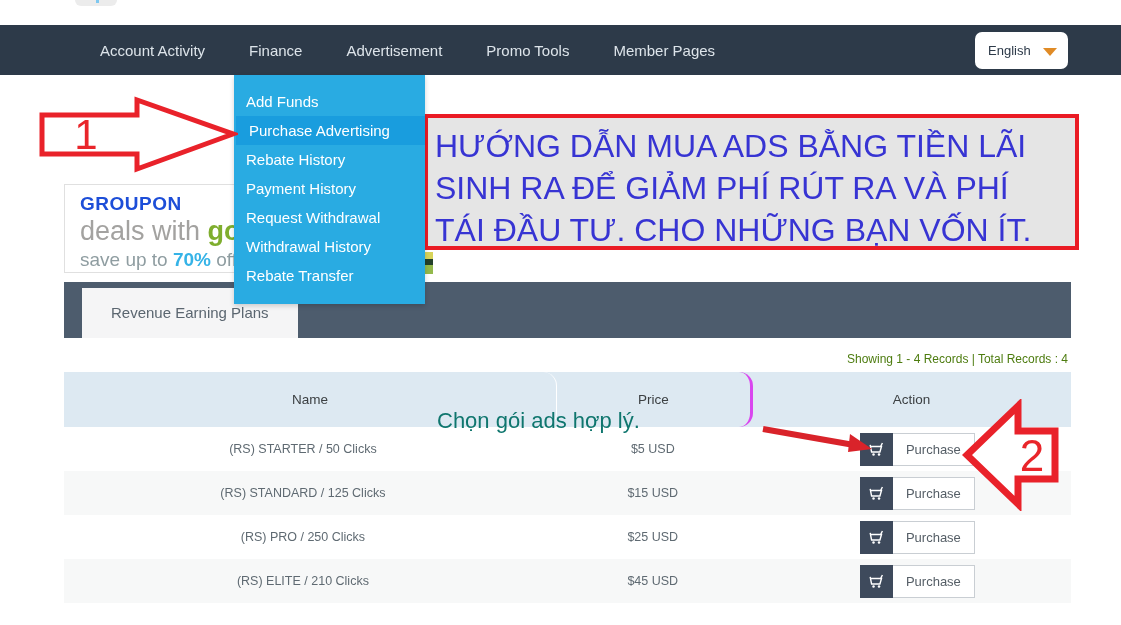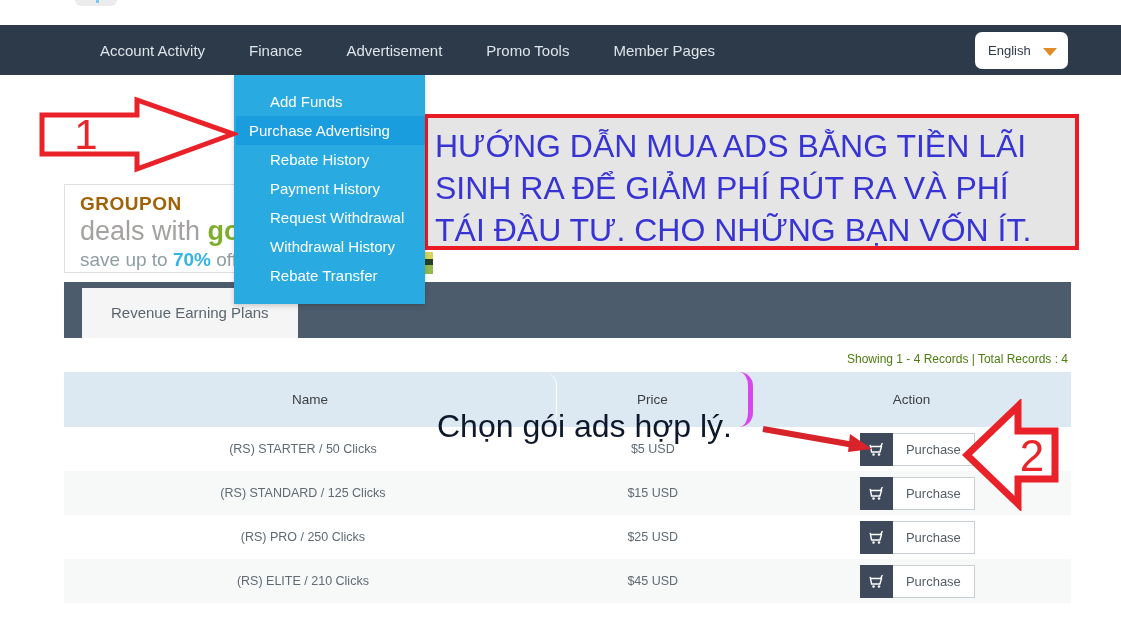--- a/index.html
+++ b/index.html
@@ -20,71 +20,71 @@
   .nav-item { padding:0 22px; color:#dde4ea; font-size:15px; cursor:pointer; white-space:nowrap; }
   .lang-box { position:absolute; right:53px; top:7px; width:93px; height:37px; background:#ffffff;
     display:flex; align-items:center; padding-left:13px; cursor:pointer;border-radius:7px; }
   .lang-box .lang-label { font-size:13px; color:#2d3a49; }
   .caret-down { position:absolute; right:11px; top:16px; width:0; height:0;
     border-left:7px solid transparent; border-right:7px solid transparent; border-top:8px solid #e08b26; }
 
   
   .dropdown { position:absolute; left:234px; top:75px; width:191px; background:#29abe2;
     padding:12px 0 14px 0; z-index:10; box-shadow:0 2px 5px rgba(0,0,0,.18); }
-  .dropdown .menu-item { height:29px; line-height:29px; padding-left:36px; color:#ffffff;
+  .dropdown .menu-item { height:29px; line-height:29px; padding-left:12px; color:#ffffff;
     font-size:15px; cursor:pointer; white-space:nowrap; }
   .dropdown .menu-item.active { background:#199dde; margin-left:2px; padding-left:13px; }
 
   
   .instruction-box { position:absolute; left:424px; top:114px; width:655px; height:136px;
     border:4px solid #ea1b24; background:#e5e5e5; z-index:3; padding:7px 0 0 7px; }
   .instruction-box .line { font-size:32px; line-height:42px; color:#3734d3; white-space:nowrap; }
 
   
   .ad-box { position:absolute; left:64px; top:184px; width:300px; height:89px; background:#ffffff;
     border:1px solid #e0e0e0; z-index:2; padding:8px 0 0 15px; overflow:hidden; }
-  .ad-brand { color:#a16207; font-weight:bold; font-size:19px; letter-spacing:.5px; }
+  .ad-brand { color:#1d4ed8; font-weight:bold; font-size:19px; letter-spacing:.5px; }
   .ad-line2 { font-size:27px; color:#a3a2a0; margin-top:1px; white-space:nowrap; }
   .ad-line2 .green { color:#7fae2e; font-weight:600; }
   .ad-line3 { font-size:19px; color:#8f9da1; margin-top:2px; white-space:nowrap; }
   .ad-line3 .pct { color:#35b3e7; font-weight:bold; }
 
   .banner-fragment { position:absolute; left:425px; top:252px; width:8px; height:22px; z-index:2;
     background:linear-gradient(#d8d45a 0 30%, #23402a 30% 60%, #93b94c 60% 100%); }
 
   
   .tabbar { position:absolute; left:64px; top:282px; width:1007px; height:56px; background:#4d5c6d; z-index:1; }
   .tab-active { position:absolute; left:18px; top:6px; height:50px; background:#f5f5f6;
     padding:0 29px; line-height:50px; font-size:15px; color:#5b6670; cursor:pointer; white-space:nowrap; }
 
   .records-summary { position:absolute; right:53px; top:352px; font-size:12px; color:#4d7c0f; }
 
   
   .plans-table { position:absolute; left:64px; top:372px; width:1007px; }
   .thead { display:flex; height:55px; background:#dde9f2; }
   .th { display:flex; align-items:center; justify-content:center; font-size:13.5px; color:#3c4043;border-radius:14px; }
   .th.c-name { width:493px; border-right:1px solid #ffffff; }
-  .th.c-price { width:196px; border-right:5px solid #d946ef; }
+  .th.c-price { width:196px; border-right:3px solid #d946ef; }
   .th.c-action { width:317px; }
   .trow { display:flex; height:44px; align-items:center;gap:16px; }
   .trow.alt { background:#f7f8f8; }
   .td { display:flex; align-items:center; justify-content:center; font-size:12.5px; color:#5f6a72; }
   .td.c-name { width:493px; }
   .td.c-price { width:196px; }
   .td.c-action { width:317px; }
 
   .purchase-btn { display:inline-flex; align-items:stretch; cursor:pointer; height:33px; }
   .cart-sq { width:33px; height:33px; background:#3e4a5c; display:flex; align-items:center; justify-content:center; }
   .purchase-label { background:#ffffff; border:1px solid #c9ced3; border-left:none;
     padding:0 13px; font-size:13px; color:#555e66; display:flex; align-items:center; }
 
   
   .arrow1 { position:absolute; left:38px; top:96px; z-index:11; }
   .arrow2 { position:absolute; left:962px; top:399px; z-index:6; }
-  .choose-text { position:absolute; left:437px; top:408px; font-size:32px; color:#0f172a; z-index:6; white-space:nowrap; }
+  .choose-text { position:absolute; left:437px; top:408px; font-size:22px; color:#0f766e; z-index:6; white-space:nowrap; }
   .small-arrow { position:absolute; left:760px; top:424px; z-index:6; }
   .arrow-num { font-family:"Liberation Sans", sans-serif; }
 </style>
 </head>
 <body>
 
 <div class="top-strip">
   <div class="logo-fragment"></div>
   <div class="logo-dot"></div>
 </div>

